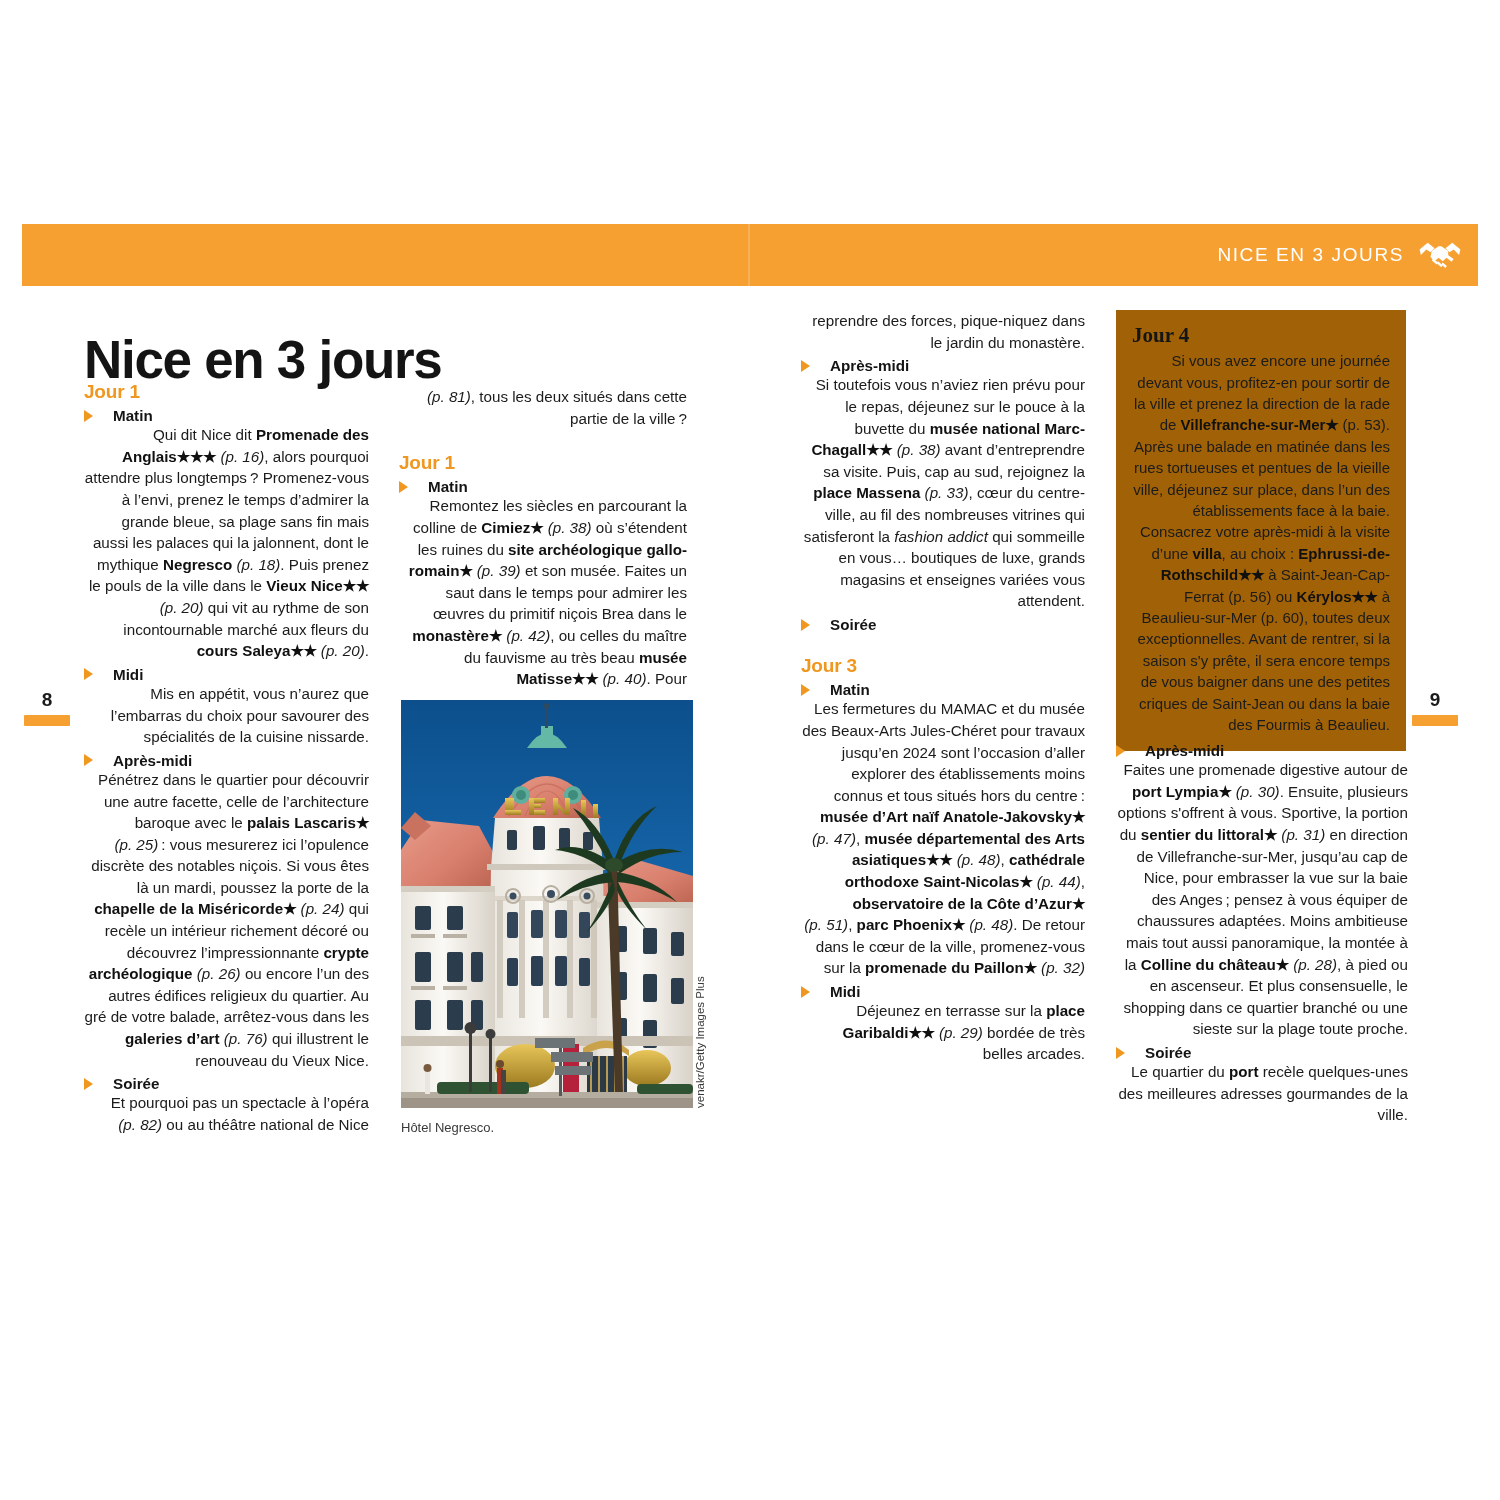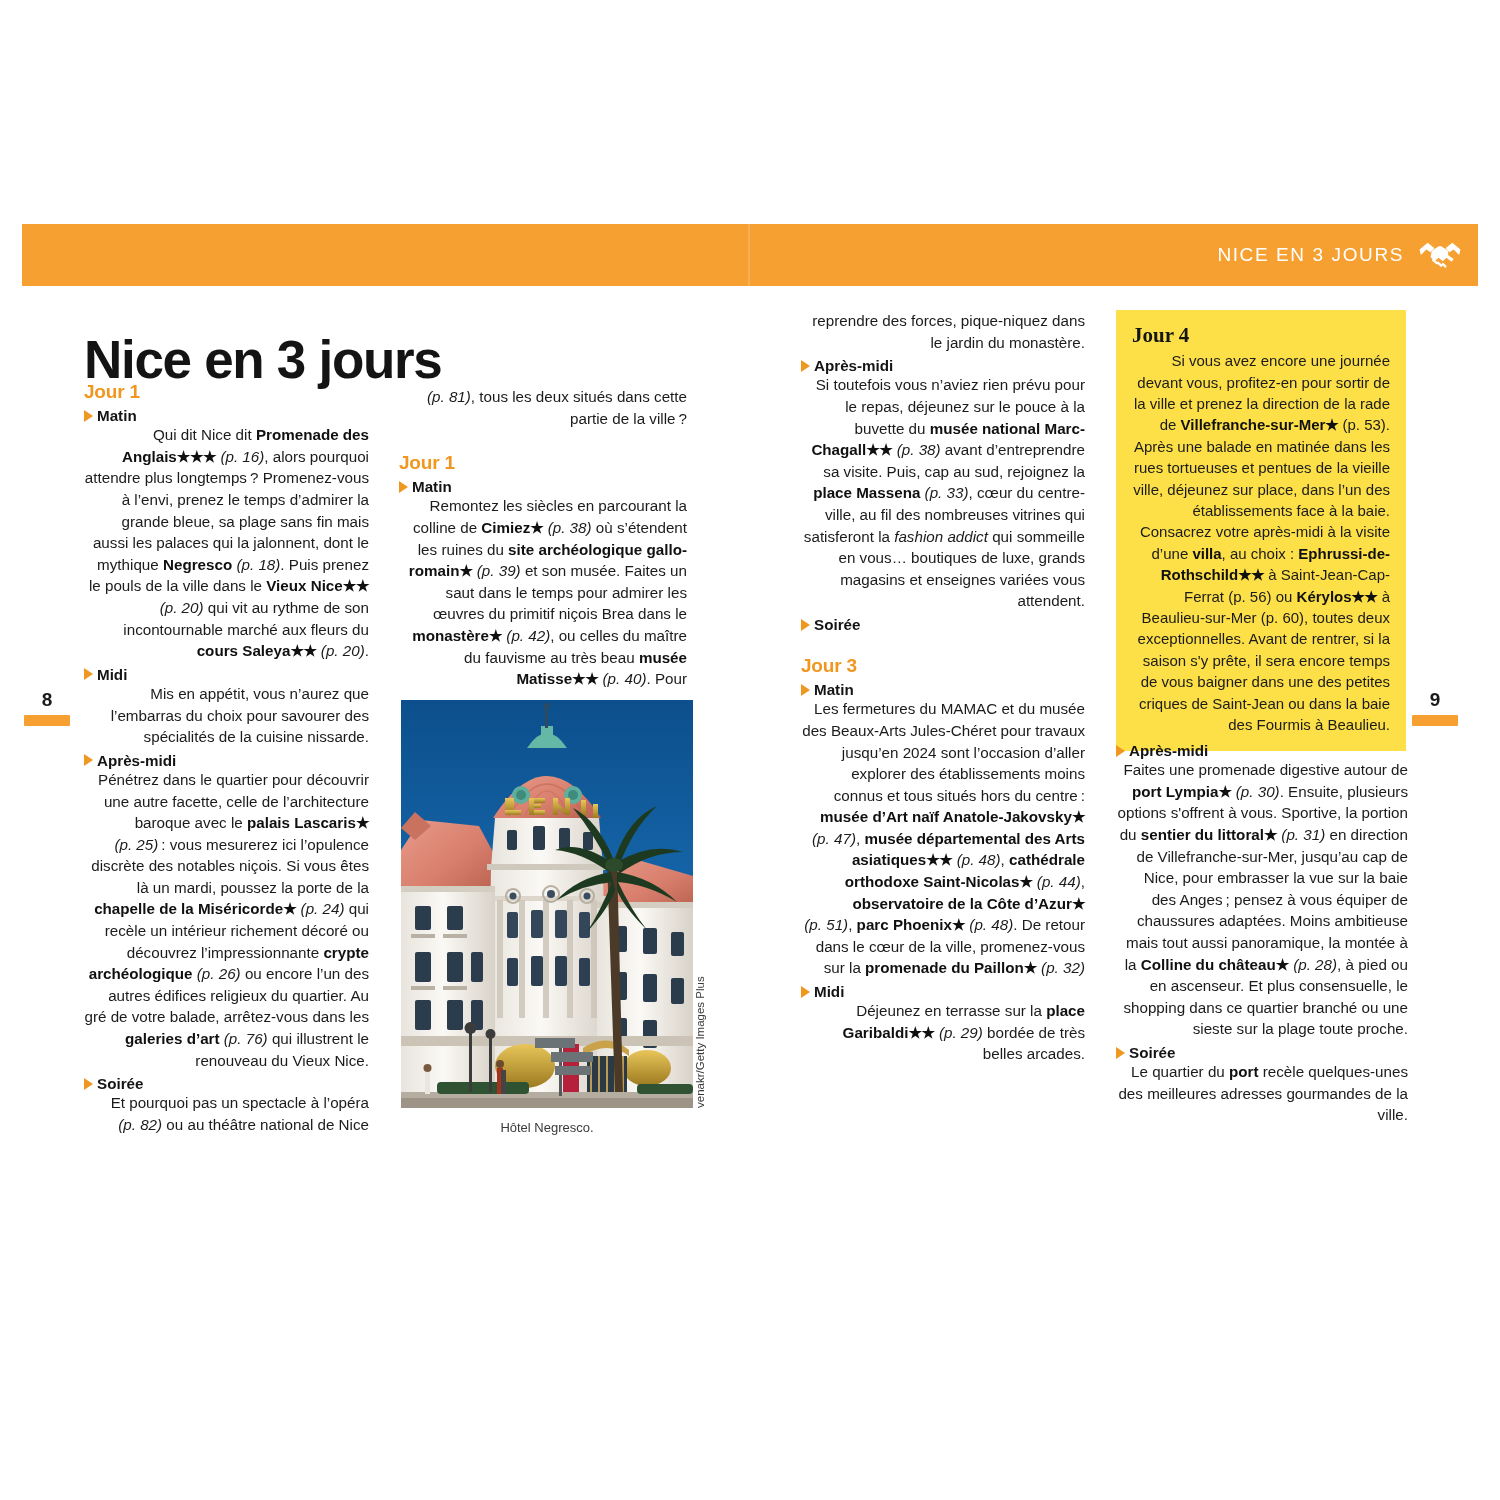--- a/index.html
+++ b/index.html
@@ -62,48 +62,48 @@
   .body-txt i,.body-txt em{font-style:italic;}
   p.body-txt{margin:0 0 0 0;}
 
   .jour-head{
     font-size:19px;font-weight:700;color:#F0971F;
     line-height:1;margin:0 0 7px 0;letter-spacing:-0.2px;
   }
   .jour-head.gap{margin-top:24px;}
 
   .moment{
-    display:flex;align-items:center;gap:4px;
+    display:flex;align-items:center;gap:20px;
     margin:5px 0 1px 0;
   }
   .moment .tri{
     width:0;height:0;flex:0 0 auto;
     border-top:6px solid transparent;
     border-bottom:6px solid transparent;
     border-left:9px solid #F0971F;
   }
   .moment .lbl{
     font-size:15.2px;font-weight:700;color:#141414;line-height:1;
   }
 
   
   .photo-wrap{
     position:absolute;left:401px;top:700px;width:292px;height:408px;
   }
   .photo{position:absolute;inset:0;overflow:hidden;background:#1565a8;}
   .credit-holder{position:absolute;left:694px;top:1108px;height:0;}
   .caption{
     position:absolute;left:401px;top:1120px;width:292px;
-    text-align:center;font-size:13px;color:#3a3a3a;
+    font-size:13px;color:#3a3a3a;
   }
 
   
   .box4{
     position:absolute;left:1116px;top:310px;width:290px;
-    background:#fde047;
+    background:#a16207;
     padding:14px 16px 16px 16px;
     box-sizing:border-box;
   }
   .box4 .box-title{
     font-family:"Liberation Serif", serif;
     font-size:21px;font-weight:700;color:#151515;
     margin:0 0 3px 0;line-height:1.1;
   }
   .box4 .body-txt{font-size:15px;line-height:21.4px;}
 

